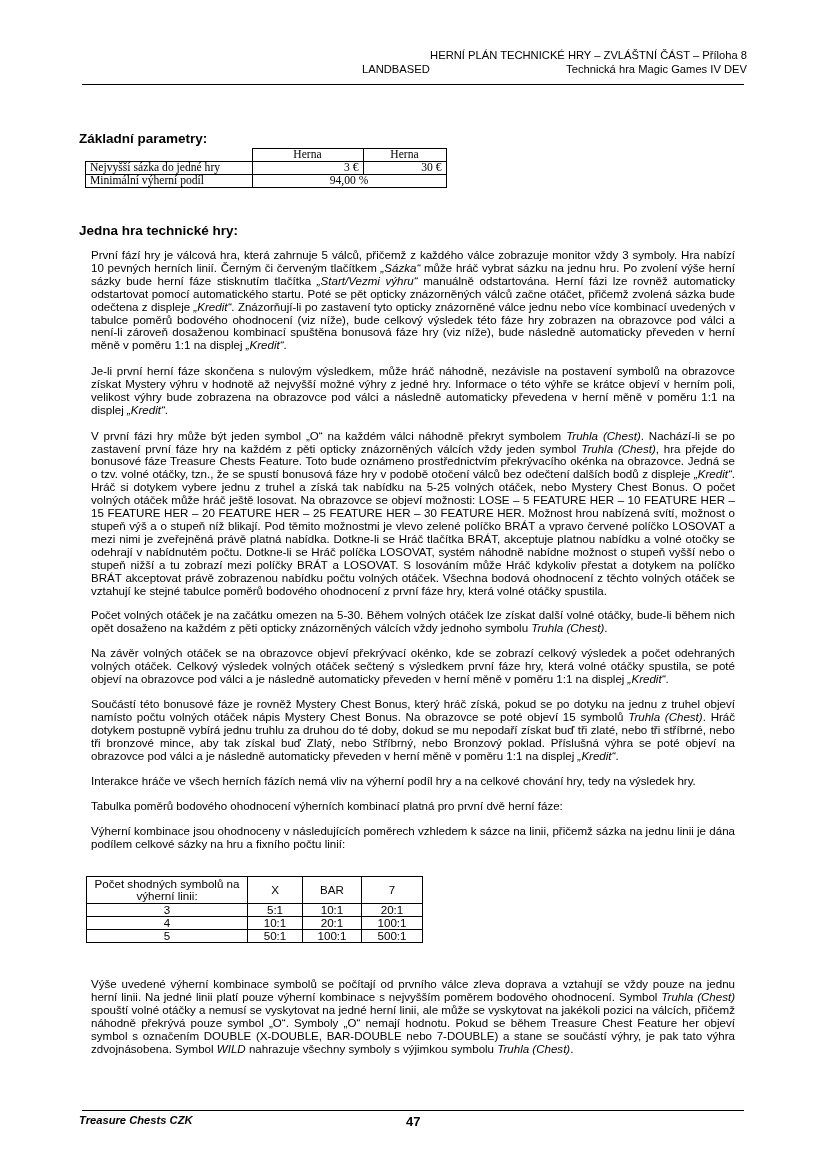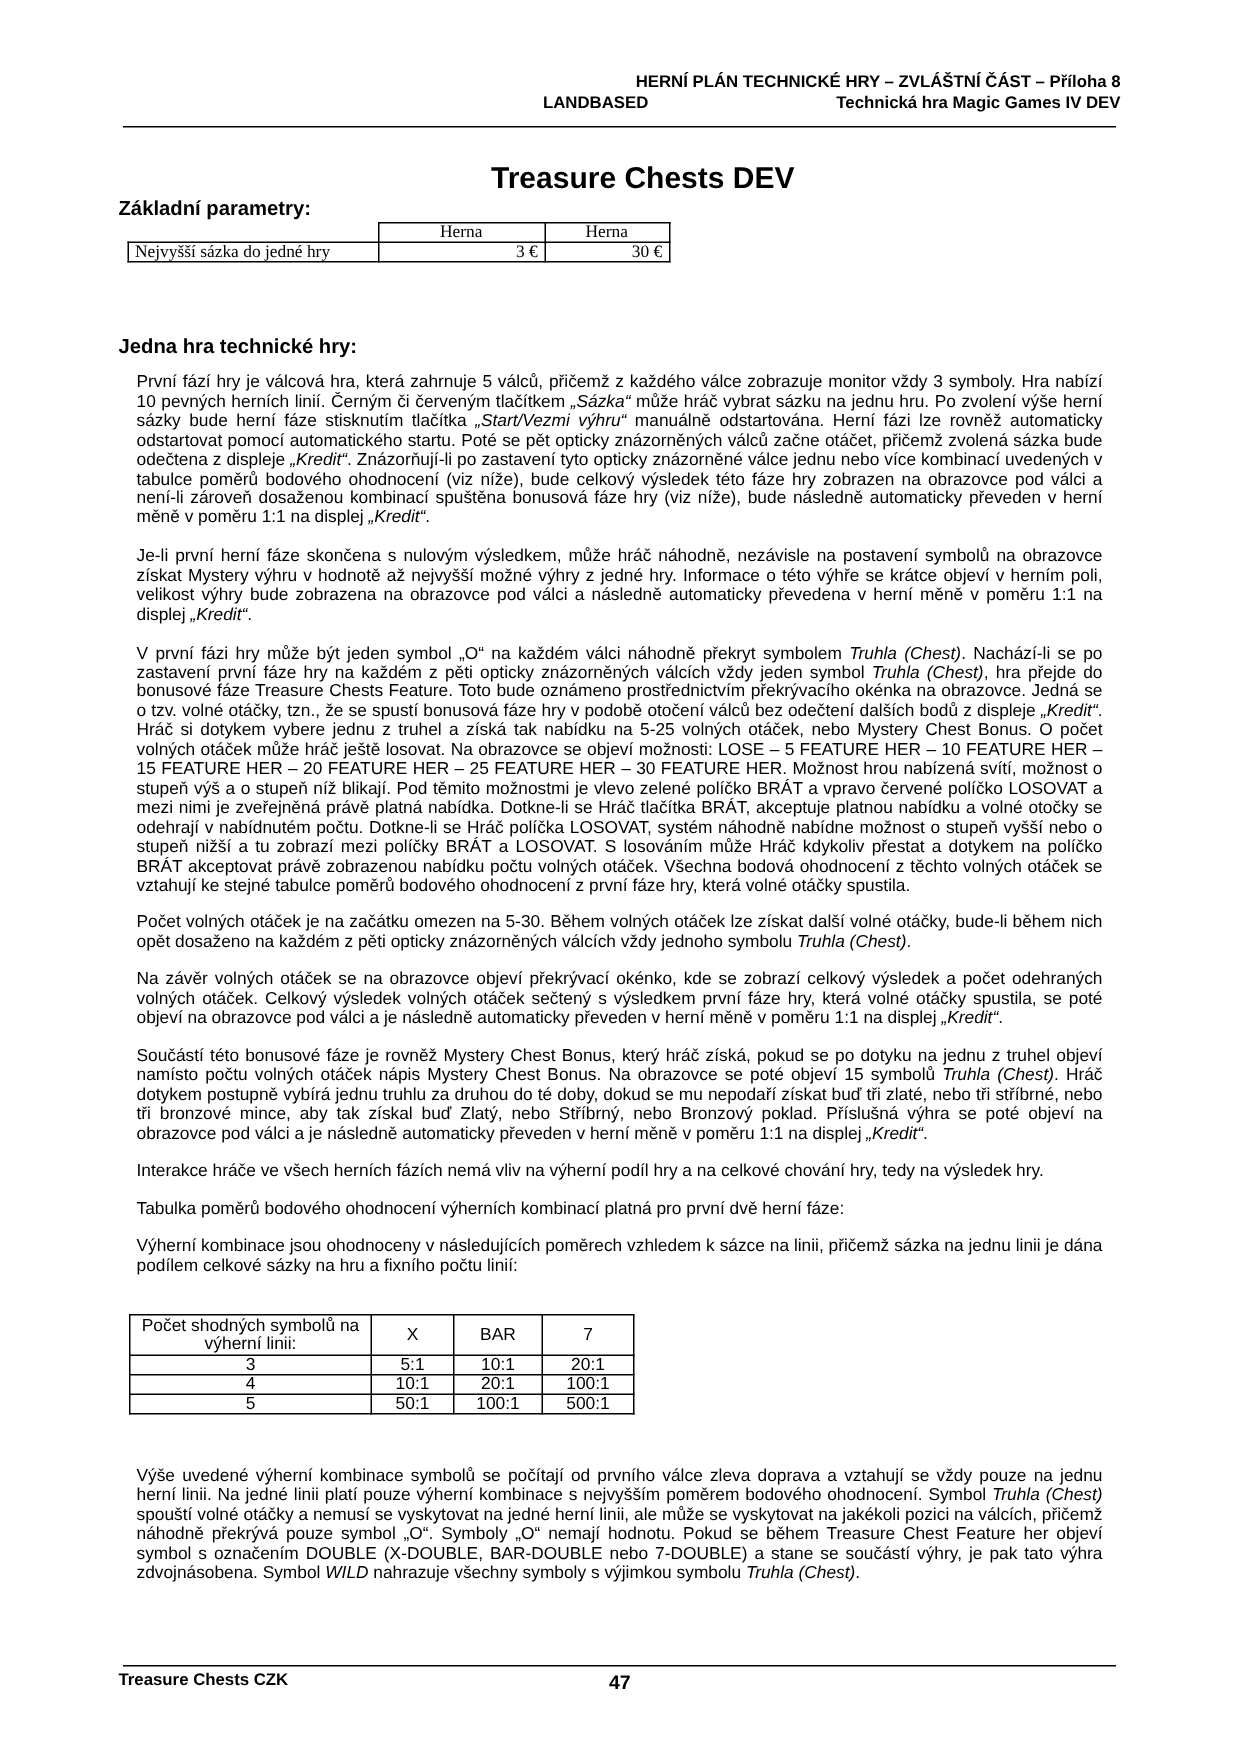--- a/index.html
+++ b/index.html
@@ -1,68 +1,71 @@
 <!DOCTYPE html>
 <html><head>
 <meta charset="utf-8">
 <style>
   html, body { margin: 0; padding: 0; background: #ffffff; }
   body { width: 827px; height: 1169px; position: relative; overflow: hidden; color: #000; font-family: "Liberation Sans", sans-serif; }
   .page { position: absolute; left: 0; top: 0; width: 827px; height: 1169px; }
-  .hdr { position: absolute; right: 80px; top: 48px; text-align: right; font-weight: bold; font-size: 11.2px; line-height: 14px; }
+  .hdr { position: absolute; right: 80px; top: 48px; text-align: right; font-weight: normal; font-size: 11.2px; line-height: 14px; }
   .hdr .row2 { display: flex; justify-content: space-between; width: 385px; margin-left: auto; align-items: flex-end; }
   .hdr-rule { position: absolute; left: 82px; width: 662px; top: 84px; border-top: 1px solid #000; }
   .title { position: absolute; left: 0; width: 827px; text-align: center; top: 108px; font-weight: bold; font-size: 20px; padding-left: 30px; box-sizing: border-box; }
   .sec1 { position: absolute; left: 79px; top: 131px; font-weight: bold; font-size: 13.5px; }
   table.params { position: absolute; left: 85px; top: 148px; border-collapse: collapse; font-size: 11.6px; line-height: 12px; font-family: Liberation Serif, serif; }
   table.params td { padding: 0 4px; height: 12px; }
   table.params td.b { border: 1px solid #000; }
   table.params td.num { text-align: right; }
   table.params td.ctr { text-align: center; }
   .sec2 { position: absolute; left: 79px; top: 223px; font-weight: bold; font-size: 13.5px; }
   .body { position: absolute; left: 79px; width: 668px; font-size: 11.55px; line-height: 12.9px; text-align: justify; }
   .body p { margin: 12px; }
   .body p.gap { margin-top: 12.9px; }
   .body i { font-style: italic; }
   table.pay { position: absolute; left: 86px; top: 876px; border-collapse: collapse; font-size: 11.6px; line-height: 12px; text-align: center; }
   table.pay td { border: 1px solid #000; padding: 0 4px; }
   table.pay td.h { height: 26px; margin-top: 46px; }
   .ftr-rule { position: absolute; left: 82px; width: 662px; top: 1110px; border-top: 1px solid #000; }
-  .ftr-left { position: absolute; left: 79px; top: 1114px; font-weight: bold; font-size: 11.2px; }
+  .ftr-left { position: absolute; left: 79px; top: 1114px; font-weight: bold; font-size: 11.2px; font-style: italic; }
   .ftr-num { position: absolute; left: 406px; top: 1114px; font-weight: bold; font-size: 13px; }
 </style>
 </head>
 <body>
 
 <div class="page">
 
   <div class="hdr">
     <div>HERNÍ PLÁN TECHNICKÉ HRY – ZVLÁŠTNÍ ČÁST – Příloha 8</div>
     <div class="row2">
       <span>LANDBASED</span>
       <span>Technická hra Magic Games IV DEV</span>
     </div>
   </div>
   <div class="hdr-rule"></div>
 
-  <div class="title">Treasure Chests DEV</div>
 
   <div class="sec1">Základní parametry:</div>
 
   <table class="params">
     <tbody>
         <tr>
       <td style="width:158px"></td>
       <td class="b ctr" style="width:102px">Herna</td>
       <td class="b ctr" style="width:74px">Herna</td>
     </tr>
     <tr>
       <td class="b">Nejvyšší sázka do jedné hry</td>
       <td class="b num">3 €</td>
       <td class="b num">30 €</td>
+    </tr>
+    <tr>
+      <td class="b">Minimální výherní podíl</td>
+      <td class="b ctr" colspan="2">94,00 %</td>
     </tr>
   </tbody>
     </table>
 
   <div class="sec2">Jedna hra technické hry:</div>
 
   <div class="body" style="top:237px">
     <p><span>První fází hry je válcová hra, která zahrnuje 5 válců, přičemž z každého válce zobrazuje monitor vždy 3 symboly. Hra nabízí 10 pevných herních linií. Černým či červeným tlačítkem </span><i>„Sázka“</i><span> může hráč vybrat sázku na jednu hru. Po zvolení výše herní sázky bude herní fáze stisknutím tlačítka </span><i>„Start/Vezmi výhru“</i><span> manuálně odstartována. Herní fázi lze rovněž automaticky odstartovat pomocí automatického startu. Poté se pět opticky znázorněných válců začne otáčet, přičemž zvolená sázka bude odečtena z displeje </span><i>„Kredit“</i><span>. Znázorňují-li po zastavení tyto opticky znázorněné válce jednu nebo více kombinací uvedených v tabulce poměrů bodového ohodnocení (viz níže), bude celkový výsledek této fáze hry zobrazen na obrazovce pod válci a není-li zároveň dosaženou kombinací spuštěna bonusová fáze hry (viz níže), bude následně automaticky převeden v herní měně v poměru 1:1 na displej </span><i>„Kredit“</i><span>.</span></p>
     <p class="gap"><span>Je-li první herní fáze skončena s nulovým výsledkem, může hráč náhodně, nezávisle na postavení symbolů na obrazovce získat Mystery výhru v hodnotě až nejvyšší možné výhry z jedné hry. Informace o této výhře se krátce objeví v herním poli, velikost výhry bude zobrazena na obrazovce pod válci a následně automaticky převedena v herní měně v poměru 1:1 na displej </span><i>„Kredit“</i><span>.</span></p>
     <p class="gap"><span>V první fázi hry může být jeden symbol „O“ na každém válci náhodně překryt symbolem </span><i>Truhla (Chest)</i><span>. Nachází-li se po zastavení první fáze hry na každém z pěti opticky znázorněných válcích vždy jeden symbol </span><i>Truhla (Chest)</i><span>, hra přejde do bonusové fáze Treasure Chests Feature. Toto bude oznámeno prostřednictvím překrývacího okénka na obrazovce. Jedná se o tzv. volné otáčky, tzn., že se spustí bonusová fáze hry v podobě otočení válců bez odečtení dalších bodů z displeje </span><i>„Kredit“</i><span>. Hráč si dotykem vybere jednu z truhel a získá tak nabídku na 5-25 volných otáček, nebo Mystery Chest Bonus. O počet volných otáček může hráč ještě losovat. Na obrazovce se objeví možnosti: LOSE – 5 FEATURE HER – 10 FEATURE HER – 15 FEATURE HER – 20 FEATURE HER – 25 FEATURE HER – 30 FEATURE HER. Možnost hrou nabízená svítí, možnost o stupeň výš a o stupeň níž blikají. Pod těmito možnostmi je vlevo zelené políčko BRÁT a vpravo červené políčko LOSOVAT a mezi nimi je zveřejněná právě platná nabídka. Dotkne-li se Hráč tlačítka BRÁT, akceptuje platnou nabídku a volné otočky se odehrají v nabídnutém počtu. Dotkne-li se Hráč políčka LOSOVAT, systém náhodně nabídne možnost o stupeň vyšší nebo o stupeň nižší a tu zobrazí mezi políčky BRÁT a LOSOVAT. S losováním může Hráč kdykoliv přestat a dotykem na políčko BRÁT akceptovat právě zobrazenou nabídku počtu volných otáček. Všechna bodová ohodnocení z těchto volných otáček se vztahují ke stejné tabulce poměrů bodového ohodnocení z první fáze hry, která volné otáčky spustila.</span></p>

